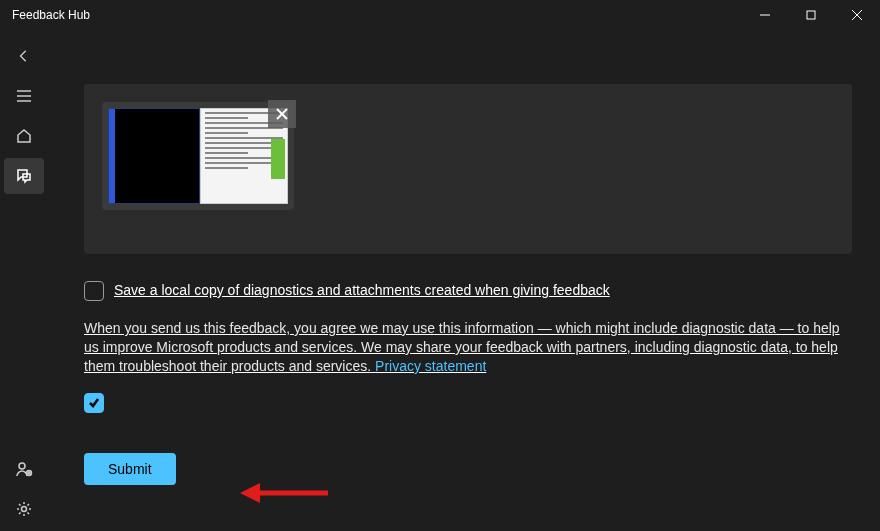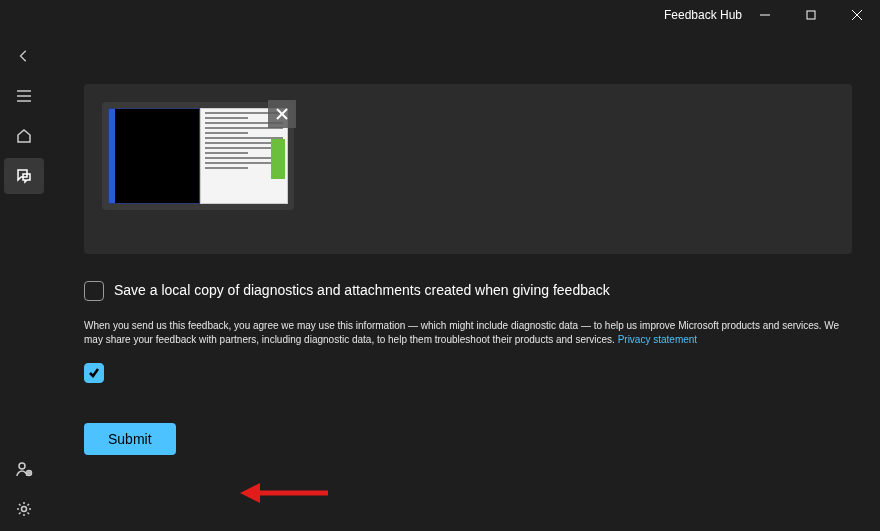--- a/index.html
+++ b/index.html
@@ -10,21 +10,21 @@
     font-family: "Segoe UI", Arial, sans-serif;
     font-size: 13px;
     display: flex;
     flex-direction: column;
   }
   
   .titlebar {
     height: 30px;
     display: flex;
     align-items: center;
-    justify-content: flex-end;
+    justify-content: space-between;
     padding-left: 12px;
     background: #1e1e1e;
   }
   .titlebar .title { font-size: 12px; color: #fff; }
   .win-controls { display: flex; height: 100%; }
   .win-btn {
     width: 46px; height: 30px;
     display: flex; align-items: center; justify-content: center;
     color: #fff;
   }
@@ -49,20 +49,21 @@
     margin-bottom: 4px;
   }
   .nav-item.active { background: #383838; color: #fff; }
   .nav-item svg { width: 18px; height: 18px; stroke: currentColor; fill: none; stroke-width: 1.5; }
   .nav-item.back svg { width: 14px; height: 14px; }
   .content {
     flex: 1;
     padding: 0 28px 0 36px;
     overflow: hidden;
     position: relative;
+    text-decoration: underline;
   }
   .attachment-panel {
     background: #2c2c2c;
     border-radius: 4px;
     padding: 18px;
     margin-top: 54px;
     margin-bottom: 26px;
     height: 170px;
   }
   .thumb {
@@ -115,21 +116,21 @@
     display:flex; align-items:center; justify-content:center;
     margin-top:1px;
   }
   .chk.checked {
     background: #4cc2ff;
     border-color: #4cc2ff;
   }
   .chk.checked svg { width:12px; height:12px; stroke:#000; stroke-width:2.5; fill:none; }
   .chk-label { font-size: 14px; color:#fff; line-height:20px; }
   .disclaimer {
-    font-size: 10px;
+    font-size: 14px;
     color: #e6e6e6;
     line-height: 1.35;
     margin-bottom: 16px;
   }
   .link { color: #4cc2ff; text-decoration: none; }
   .submit-btn {
     background: #4cc2ff;
     color: #000;
     border: none;
     border-radius: 4px;

